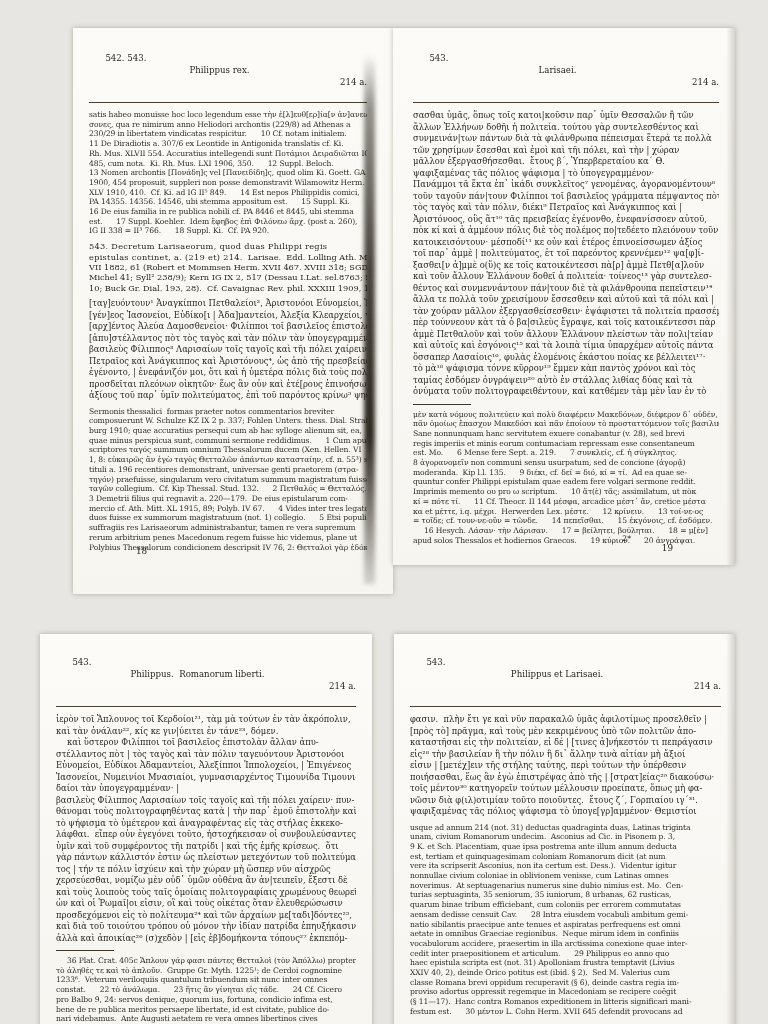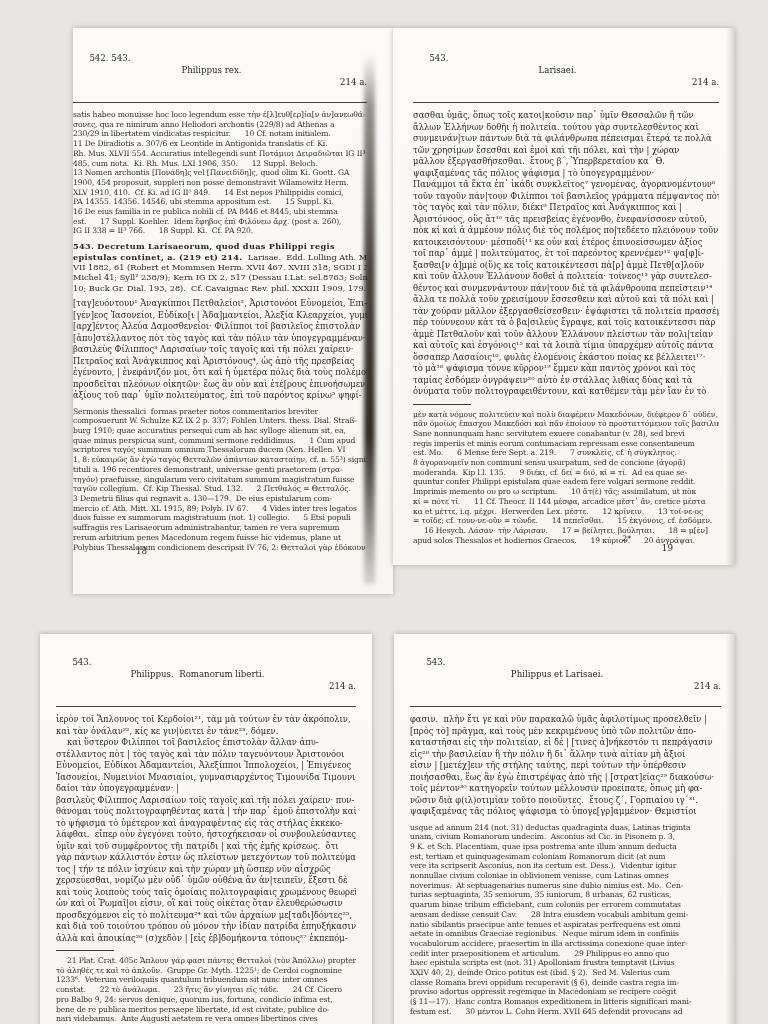--- a/index.html
+++ b/index.html
@@ -1,33 +1,33 @@
 <!DOCTYPE html>
 <html><head>
 <meta charset="utf-8">
 <style>
   html,body{margin:0;padding:0;background:#e8e6e2;}
   .canvas{position:relative;width:768px;height:1024px;overflow:hidden;
           font-family:"DejaVu Serif","Liberation Serif",serif;color:#2b2620;}
   .page{position:absolute;background:linear-gradient(#fcfbf7,#f7f5f0);
         box-shadow:0 0 5px rgba(70,60,45,.35);overflow:hidden;}
-  .page-tl{left:73px;top:28px;width:320px;height:566px;padding:12px 26px 0 0;box-sizing:border-box;}
+  .page-tl{left:73px;top:28px;width:320px;height:566px;padding:12px 26px 0 16px;box-sizing:border-box;}
   .page-tr{left:393px;top:28px;width:342px;height:537px;padding:12px 16px 0 20px;box-sizing:border-box;}
   .page-bl{left:40px;top:634px;width:332px;height:400px;padding:10px 16px 0 16px;box-sizing:border-box;}
   .page-br{left:394px;top:634px;width:341px;height:400px;padding:10px 14px 0 16px;box-sizing:border-box;}
   .phead{position:relative;font-size:8.6px;line-height:12px;border-bottom:1px solid #464036;
          padding-bottom:2px;margin-bottom:7px;white-space:pre;}
   .phead .hc{position:absolute;left:0;right:17px;text-align:center;}
   .phead .hr{position:absolute;right:0;}
   .blk{margin-bottom:5px;}
   .tl{position:relative;white-space:pre;overflow:hidden;}
   .greek .tl{font-size:8.4px;line-height:11.5px;}
   .small .tl{font-size:7.6px;line-height:9.7px;letter-spacing:-0.1px;color:#332e27;}
   .entry .tl{font-size:8.2px;line-height:10.4px;}
-  .bold{font-weight:bold;letter-spacing:.3px;margin-top:18px;}
+  .bold{font-weight:normal;letter-spacing:.3px;margin-top:18px;}
   .ind{padding-left:11px;}
   .frule{width:58px;border-top:1px solid #3c362d;margin:6px 0 5px 0;}
   .pnum{position:absolute;font-size:8.8px;}
   .pnum-18{left:26px;bottom:38px;margin-left:37px;}
   .pnum-19{right:62px;bottom:12px;}
   .sig{position:absolute;right:104px;bottom:22px;font-size:7.6px;}
   .smudge{position:absolute;right:18px;top:26px;bottom:10px;width:11px;filter:blur(2px);
     background:linear-gradient(to bottom,rgba(25,20,12,0) 0%,rgba(25,20,12,.45) 10%,
       rgba(25,20,12,.78) 40%,rgba(25,20,12,.9) 72%,rgba(25,20,12,.15) 100%);}
   .edge-r::after{content:"";position:absolute;right:0;top:0;bottom:0;width:9px;
@@ -81,21 +81,21 @@
         <div class="blk small">
           <div class="tl"><span>Sermonis thessalici  formas praeter notos commentarios breviter</span></div>
           <div class="tl"><span>composuerunt W. Schulze KZ IX 2 p. 337; Fohlen Unters. thess. Dial. Straß-</span></div>
           <div class="tl"><span>burg 1910; quae accuratius persequi cum ab hac sylloge alienum sit, ea,</span></div>
           <div class="tl"><span>quae minus perspicua sunt, communi sermone reddidimus.      1 Cum apud</span></div>
           <div class="tl"><span>scriptores ταγός summum omnium Thessalorum ducem (Xen. Hellen. VI</span></div>
           <div class="tl"><span>1, 8: εὐκαιρῶς ἂν ἐγὼ ταγὸς Θετταλῶν ἁπάντων κατασταίην, cf. n. 55³) significet,</span></div>
           <div class="tl"><span>tituli a. 196 recentiores demonstrant, universae genti praetorem (στρα-</span></div>
           <div class="tl"><span>τηγόν) praefuisse, singularum vero civitatum summum magistratum fuisse</span></div>
           <div class="tl"><span>ταγῶν collegium.  Cf. Kip Thessal. Stud. 132.      2 Πετθαλός = Θετταλός.</span></div>
-          <div class="tl"><span>3 Demetrii filius qui regnavit a. 130—179.  De eius epistularum com-</span></div>
+          <div class="tl"><span>3 Demetrii filius qui regnavit a. 220—179.  De eius epistularum com-</span></div>
           <div class="tl"><span>mercio cf. Ath. Mitt. XL 1915, 89; Polyb. IV 67.      4 Vides inter tres legatos</span></div>
           <div class="tl"><span>duos fuisse ex summorum magistratuum (not. 1) collegio.      5 Etsi populi</span></div>
           <div class="tl"><span>suffragiis res Larisaeorum administrabantur, tamen re vera supremum</span></div>
           <div class="tl"><span>rerum arbitrium penes Macedonum regem fuisse hic videmus, plane ut</span></div>
           <div class="tl"><span>Polybius Thessalorum condicionem descripsit IV 76, 2: Θετταλοὶ γὰρ ἐδόκουν</span></div>
         </div>
       </div>
     <div class="pnum pnum-18">18</div>
     <div class="smudge"></div>
   </div>
@@ -180,21 +180,21 @@
           <div class="tl"><span>τος | τήν τε πόλιν ἰσχύειν καὶ τὴν χώραν μὴ ὥσπερ νῦν αἰσχρῶς</span></div>
           <div class="tl"><span>χερσεύεσθαι, νομίζω μὲν οὐδ᾽ ὑμῶν οὐθένα ἂν ἀν|τειπεῖν, ἔξεστι δὲ</span></div>
           <div class="tl"><span>καὶ τοὺς λοιποὺς τοὺς ταῖς ὁμοίαις πολιτογραφίαις χρωμένους θεωρεῖν,</span></div>
           <div class="tl"><span>ὧν καὶ οἱ Ῥωμαῖ|οι εἰσιν, οἳ καὶ τοὺς οἰκέτας ὅταν ἐλευθερώσωσιν</span></div>
           <div class="tl"><span>προσδεχόμενοι εἰς τὸ πολίτευμα²⁴ καὶ τῶν ἀρχαίων με[ταδι]δόντες²⁵,</span></div>
           <div class="tl"><span>καὶ διὰ τοῦ τοιούτου τρόπου οὐ μόνον τὴν ἰδίαν πατρίδα ἐπηυξήκασιν,</span></div>
           <div class="tl"><span>ἀλλὰ καὶ ἀποικίας²⁶ (σ)χεδὸν | [εἰς ἑβ]δομήκοντα τόπους²⁷ ἐκπεπόμ-</span></div>
         </div>
         <div class="frule"></div>
         <div class="blk small">
-          <div class="tl ind"><span>21 Plat. Crat. 405c Ἄπλουν γάρ φασι πάντες Θετταλοὶ (τὸν Ἀπόλλω) propter</span></div>
+          <div class="tl ind"><span>36 Plat. Crat. 405c Ἄπλουν γάρ φασι πάντες Θετταλοὶ (τὸν Ἀπόλλω) propter</span></div>
           <div class="tl"><span>τὸ ἀληθές τε καὶ τὸ ἁπλοῦν.  Gruppe Gr. Myth. 1225¹; de Cerdoi cognomine</span></div>
           <div class="tl"><span>1233⁶.  Veterum veriloquiis quantulum tribuendum sit nunc inter omnes</span></div>
           <div class="tl"><span>constat.      22 τὸ ἀνάλωμα.      23 ἥτις ἂν γίνηται εἰς τάδε.      24 Cf. Cicero</span></div>
           <div class="tl"><span>pro Balbo 9, 24: servos denique, quorum ius, fortuna, condicio infima est,</span></div>
           <div class="tl"><span>bene de re publica meritos persaepe libertate, id est civitate, publice do-</span></div>
           <div class="tl"><span>nari videbamus.  Ante Augusti aetatem re vera omnes libertinos cives</span></div>
           <div class="tl"><span>fuisse monuit M.  Quod contra apud Graecos civitate carebant eaque</span></div>
         </div>
       </div>
   </div>

